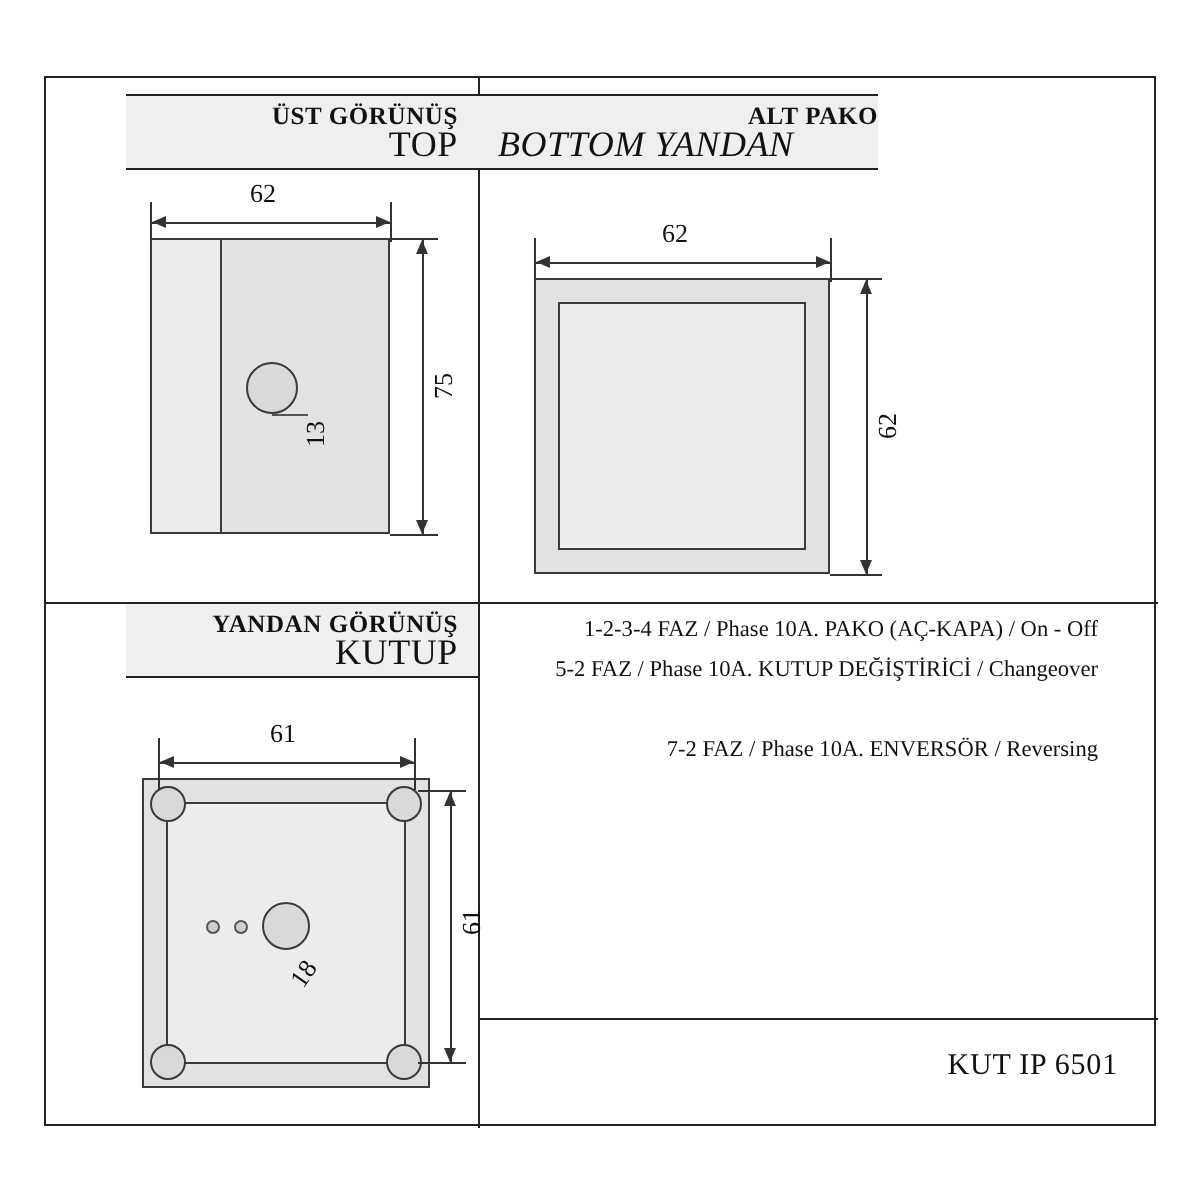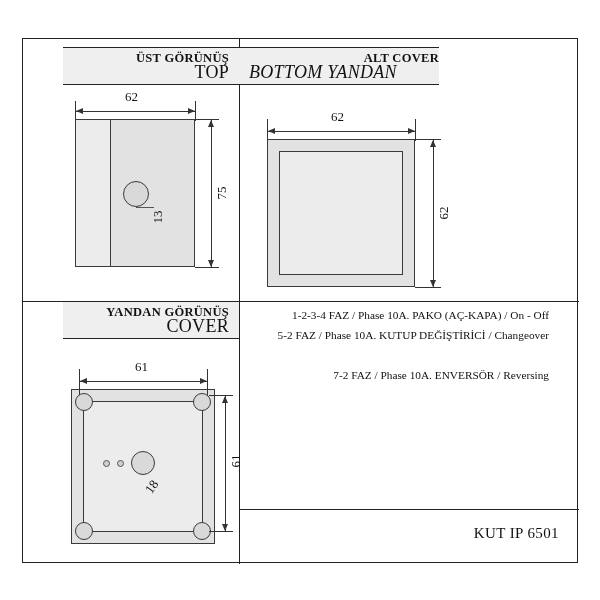--- a/index.html
+++ b/index.html
@@ -144,21 +144,21 @@
   <div class="hline" style="left:0px; top:262px; width:556px;"></div>
 
   <div class="hline" style="left:216px; top:470px; width:340px;"></div>
 
   <div class="ttl-bar ttl-tr" style="left:40px; top:8px; width:176px; height:38px; padding-top:3px;">
     <div class="ttl-line1">ÜST GÖRÜNÜŞ</div>
     <div class="ttl-line2">TOP</div>
   </div>
 
   <div class="ttl-bar" style="left:216px; top:8px; width:200px; height:38px; padding-top:3px; padding-left:10px;">
-    <div class="ttl-line1">ALT COVER</div>
+    <div class="ttl-line1">ALT PAKO</div>
     <div class="ttl-line2 ital">BOTTOM YANDAN</div>
   </div>
 
   <div class="part" style="left:52px; top:80px; width:120px; height:148px;"></div>
 
   <div class="part-light" style="left:52px; top:80px; width:36px; height:148px;"></div>
 
   <div class="circle" style="left:100px; top:142px; width:26px; height:26px;"></div>
 
   <div class="exl" style="left:52px; top:62px; height:20px;"></div>
@@ -190,21 +190,21 @@
 
   <div class="exl-h" style="left:392px; top:100px; width:26px;"></div>
   <div class="exl-h" style="left:392px; top:248px; width:26px;"></div>
   <div class="exl" style="left:410px; top:100px; height:148px;"></div>
   <div class="arrowU" style="left:406.5px; top:101px;"></div>
   <div class="arrowD" style="left:406.5px; top:241px;"></div>
   <div class="dim-rot" style="left:410px; top:166px; width:22px; text-align:center;">62</div>
 
   <div class="ttl-bar ttl-tr" style="left:40px; top:262px; width:176px; height:38px; padding-top:3px;">
     <div class="ttl-line1">YANDAN GÖRÜNÜŞ</div>
-    <div class="ttl-line2">COVER</div>
+    <div class="ttl-line2">KUTUP</div>
   </div>
 
   <div class="part" style="left:48px; top:350px; width:144px; height:155px;"></div>
   <div class="part-light" style="left:60px; top:362px; width:120px; height:131px;"></div>
 
   <div class="circle" style="left:52px; top:354px; width:18px; height:18px;"></div>
   <div class="circle" style="left:170px; top:354px; width:18px; height:18px;"></div>
   <div class="circle" style="left:52px; top:483px; width:18px; height:18px;"></div>
   <div class="circle" style="left:170px; top:483px; width:18px; height:18px;"></div>
 

